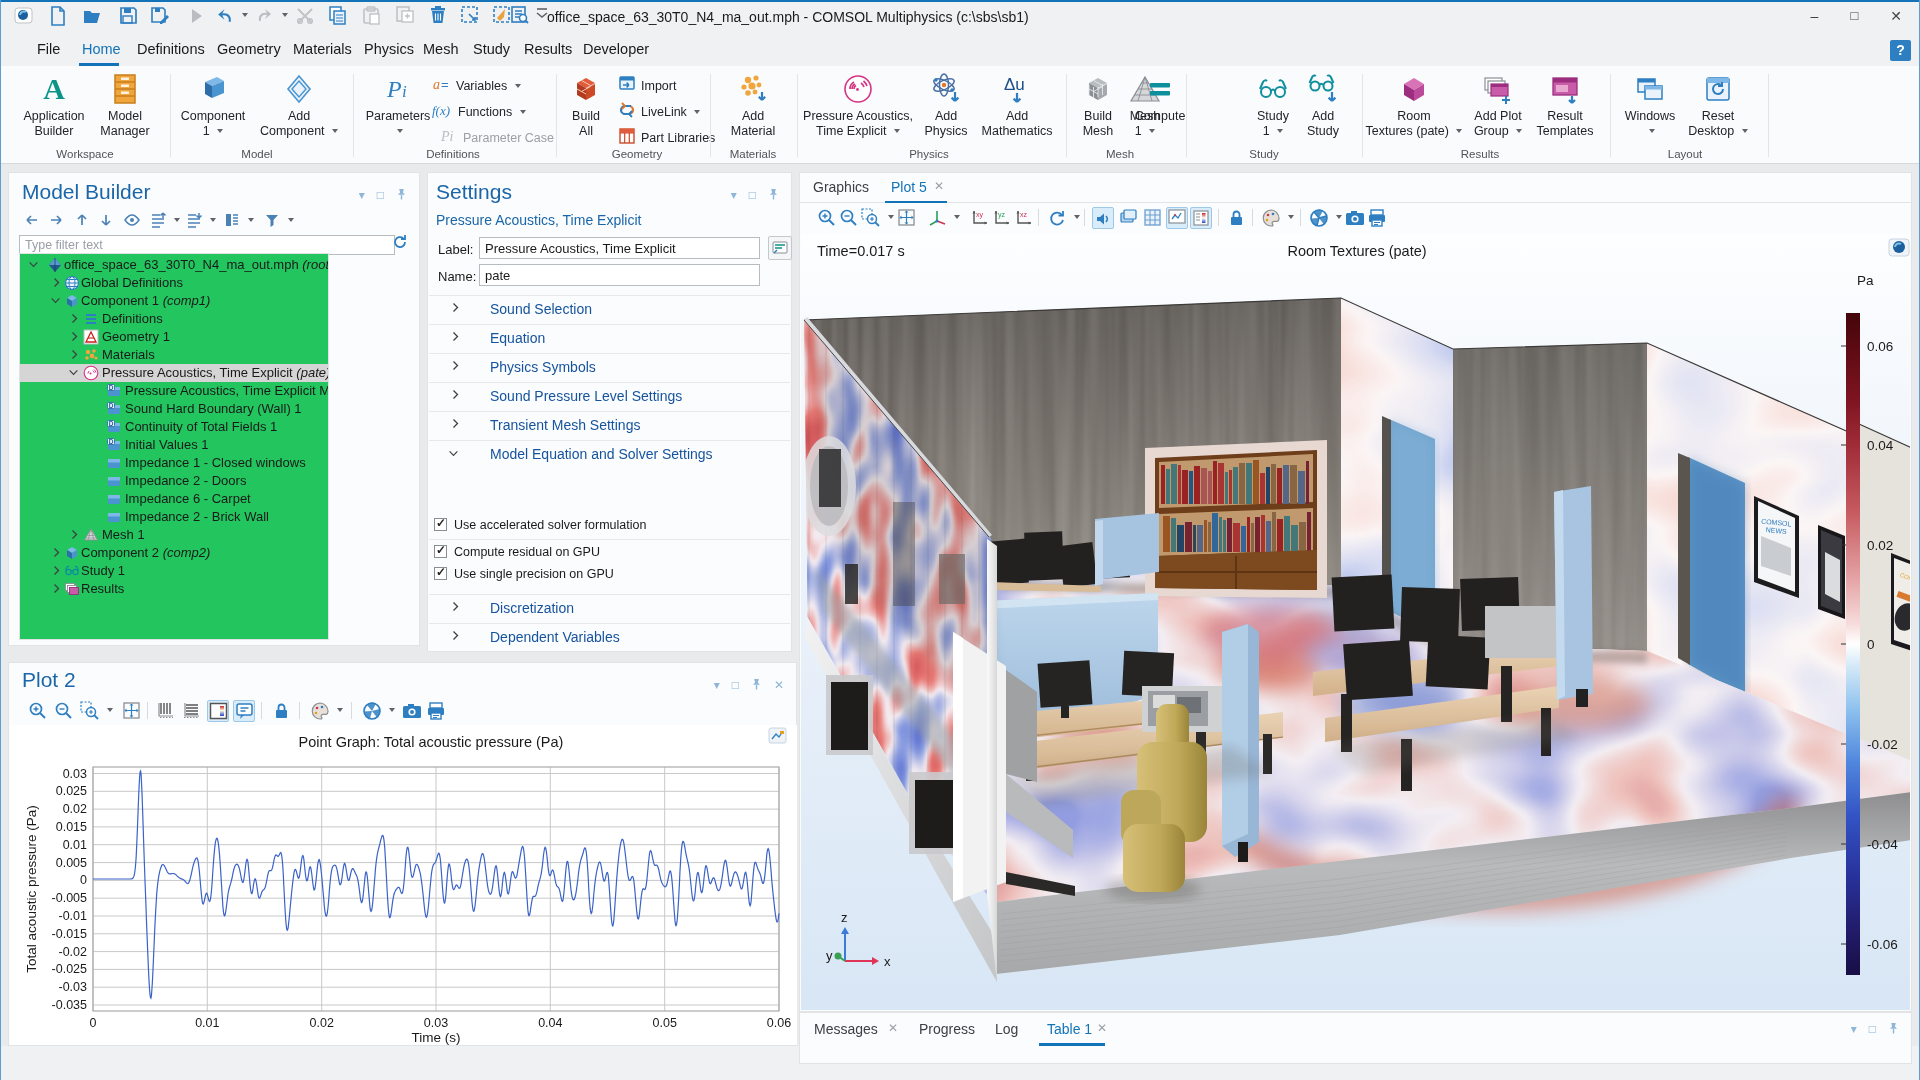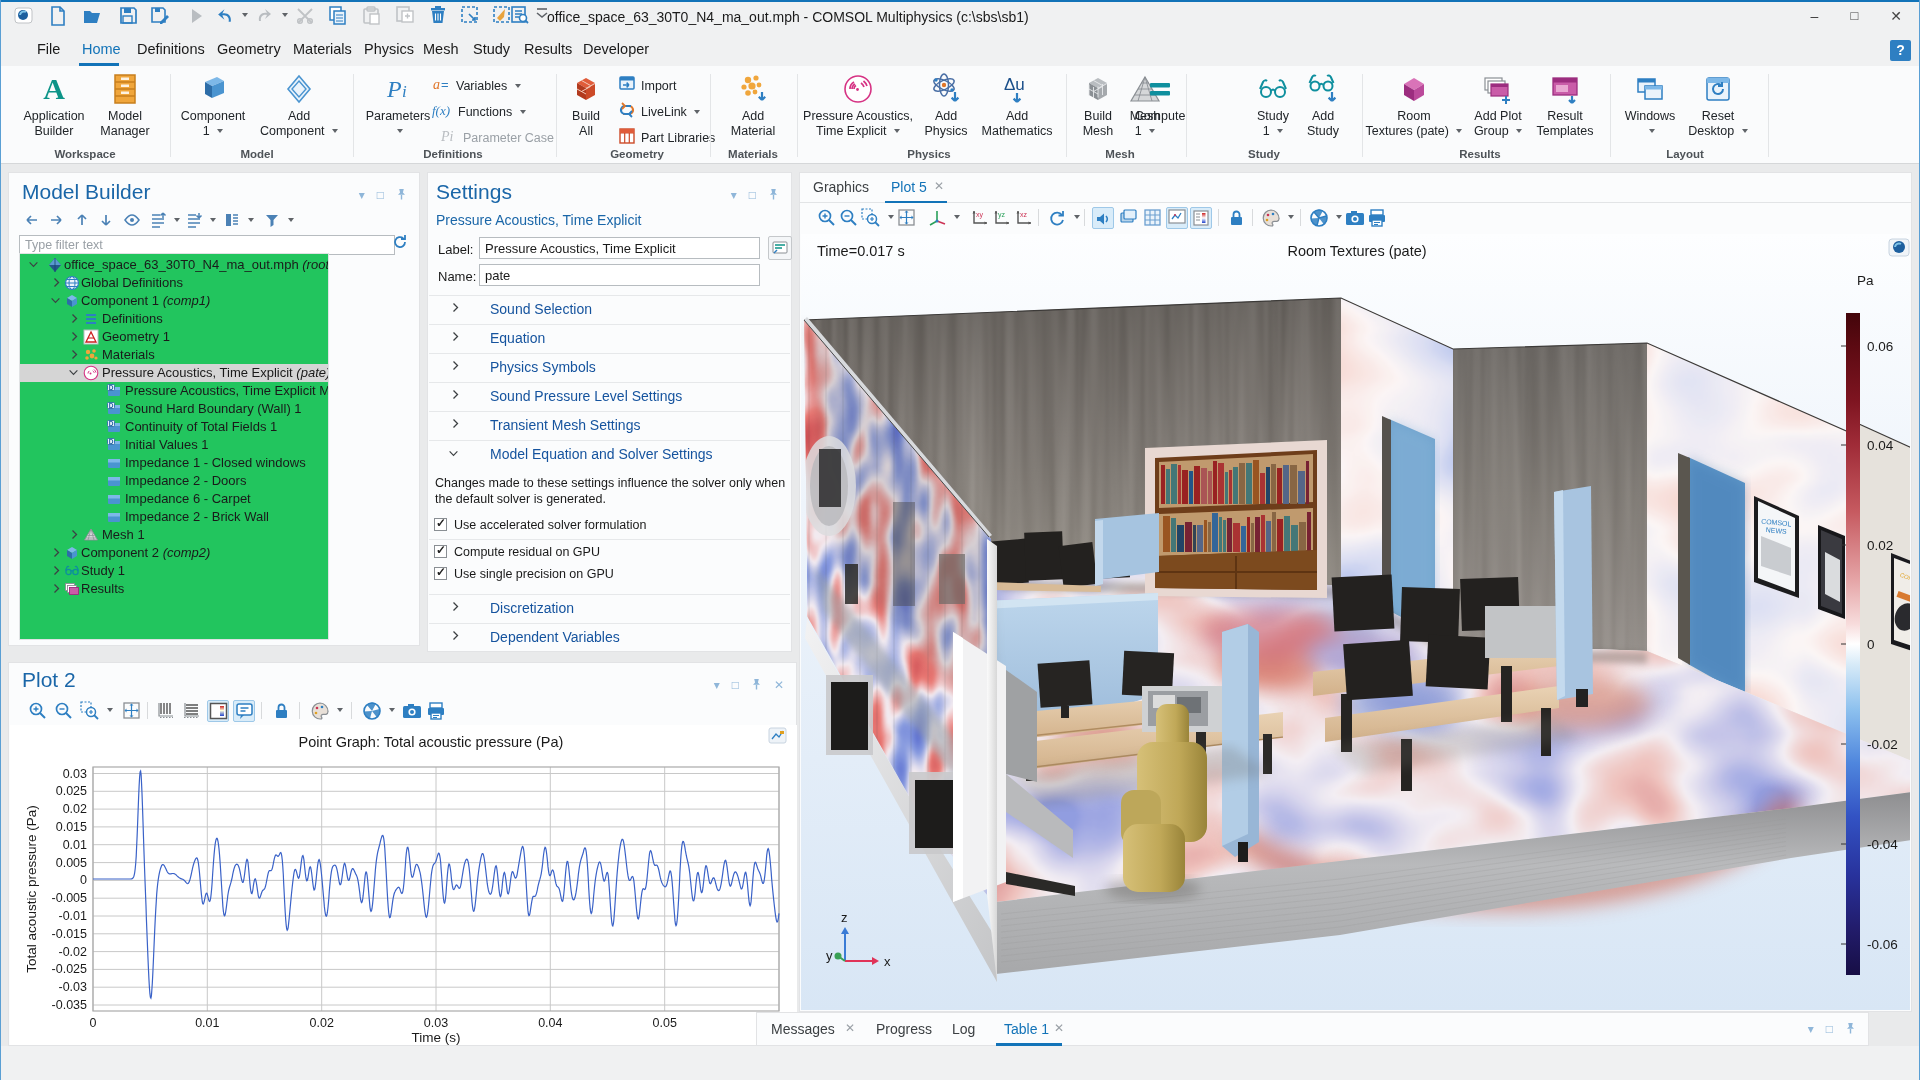--- a/index.html
+++ b/index.html
@@ -10,21 +10,21 @@
 .titlebar { position:absolute; left:0; top:0; width:100%; height:34px; background:#f0f1f2; }
 .title-text { position:absolute; left:547px; top:9px; font-size:14px; color:#1a1a1a; }
 .winbtns { position:absolute; right:18px; top:8px; display:flex; gap:32px; color:#444; font-size:14px; }
 .qat { position:absolute; left:10px; top:5px; }
 .menubar { position:absolute; left:0; top:34px; width:100%; height:32px; background:#f0f1f2; }
 .menubar .mi { position:absolute; top:7px; font-size:14.5px; color:#1a1a1a; }
 .menubar .mi.active { color:#1273b8; }
 .mi-underline { position:absolute; left:79px; top:29px; width:40px; height:3px; background:#1273b8; }
 .helpbtn { position:absolute; right:9px; top:40px; width:21px; height:21px; background:#2e7fc2; color:#fff; font-weight:bold; font-size:14px; text-align:center; line-height:21px; border-radius:2px; z-index:5; }
 .ribbon { position:absolute; left:0; top:66px; width:100%; height:98px; background:#fafbfc; border-bottom:1px solid #d5d7d9; }
-.rgl { position:absolute; bottom:3px; font-size:11.5px; color:#4e5358; width:160px; text-align:center; margin-left:-80px;font-weight:bold; }
+.rgl { position:absolute; bottom:3px; font-size:11.5px; color:#4e5358; width:160px; text-align:center; margin-left:-80px; }
 .rsep { position:absolute; top:8px; bottom:6px; width:1px; background:#e3e5e7; }
 .ritem { position:absolute; top:6px; text-align:center; font-size:12.5px; color:#212529; line-height:15px; }
 .ritem svg { display:block; margin:0 auto 3px; }
 .rsmall { position:absolute; font-size:12.5px; color:#212529; white-space:nowrap; }
 .rsmall svg { vertical-align:-4px; margin-right:4px; }
 .rsmall.dis { color:#9aa0a6; }
 .car { display:inline-block; width:0; height:0; border-left:3.5px solid transparent; border-right:3.5px solid transparent; border-top:4px solid #5f6368; margin-left:4px; vertical-align:2px; }
 .main { position:absolute; left:0; top:164px; right:0; bottom:34px; background:#e9eaeb; }
 .panel { position:absolute; background:#fbfcfd; border:1px solid #e2e3e5; }
 .phead { color:#1a66a8; font-size:21px; }
@@ -59,21 +59,21 @@
 #plot2-toolbar { position:absolute; left:10px; top:36px; height:26px; }
 #plot2-chart { position:absolute; left:1px; top:62px; right:1px; bottom:1px; background:#fff; }
 #gfx { left:799px; top:8px; width:1113px; height:840px; }
 .gtabs { position:absolute; left:0; top:0; width:100%; height:30px; background:#fbfcfd; border-bottom:1px solid #e2e4e6; font-size:14px; }
 .gtab { position:absolute; top:6px; color:#3c4043; }
 .gtab.active { color:#1273b8; }
 .gx { color:#9aa0a6; font-size:12px; }
 .gtab-underline { position:absolute; left:85px; top:28px; width:62px; height:2px; background:#1273b8; }
 #gfx-toolbar { position:absolute; left:8px; top:33px; height:27px; }
 #gfx-view { position:absolute; left:1px; top:61px; right:1px; bottom:1px; overflow:hidden; }
-#btabs { left:756px; top:848px; width:1113px; height:34px; }
+#btabs { left:799px; top:848px; width:1113px; height:52px; }
 .btab { position:absolute; top:8px; font-size:14px; color:#3c4043; }
 .btab.active { color:#1273b8; }
 .bx { color:#9aa0a6; font-size:12px; }
 .statusbar { position:absolute; left:0; bottom:0; width:100%; height:34px; background:#f0f1f2; border-top:1px solid #dcdee0; border-bottom:4px solid #1273b8; font-size:13px; color:#1a1a1a; }
 .statusbar span { position:absolute; left:1240px; top:8px; }
 </style></head>
 <body>
 <div class="win">
   <div class="bt"></div>
     <div class="bl"></div>
@@ -648,21 +648,20 @@
           </svg>
           <span class="stl">Transient Mesh Settings</span>
         </div>
         <div class="ssep" style="top:267px"></div>
         <div class="ssec" style="top:281px">
           <svg class="tar" style="left:21px;top:-5px" width="10" height="9" viewBox="0 0 10 9">
             <path d="M0.7 2.2l4.3 4.3 4.3-4.3" fill="none" stroke="#3c4043" stroke-width="1.3"></path>
           </svg>
           <span class="stl">Model Equation and Solver Settings</span>
         </div>
-        <div class="snote" style="top:303px;width:352px">Changes made to these settings influence the solver only when<br>the default solver is generated.</div>
         <div class="scheck" style="top:345px"><span class="cbx"></span>Use accelerated solver formulation</div>
         <div class="ssep" style="top:366px"></div>
         <div class="scheck" style="top:372px"><span class="cbx"></span>Compute residual on GPU</div>
         <div class="scheck" style="top:394px"><span class="cbx"></span>Use single precision on GPU</div>
         <div class="ssep" style="top:421px"></div>
         <div class="ssec" style="top:435px">
           <svg class="tar" style="left:23px;top:-6px" width="9" height="9" viewBox="0 0 9 9">
             <path d="M2.5 0.5l4 4-4 4" fill="none" stroke="#3c4043" stroke-width="1.3"></path>
           </svg>
           <span class="stl">Discretization</span>

